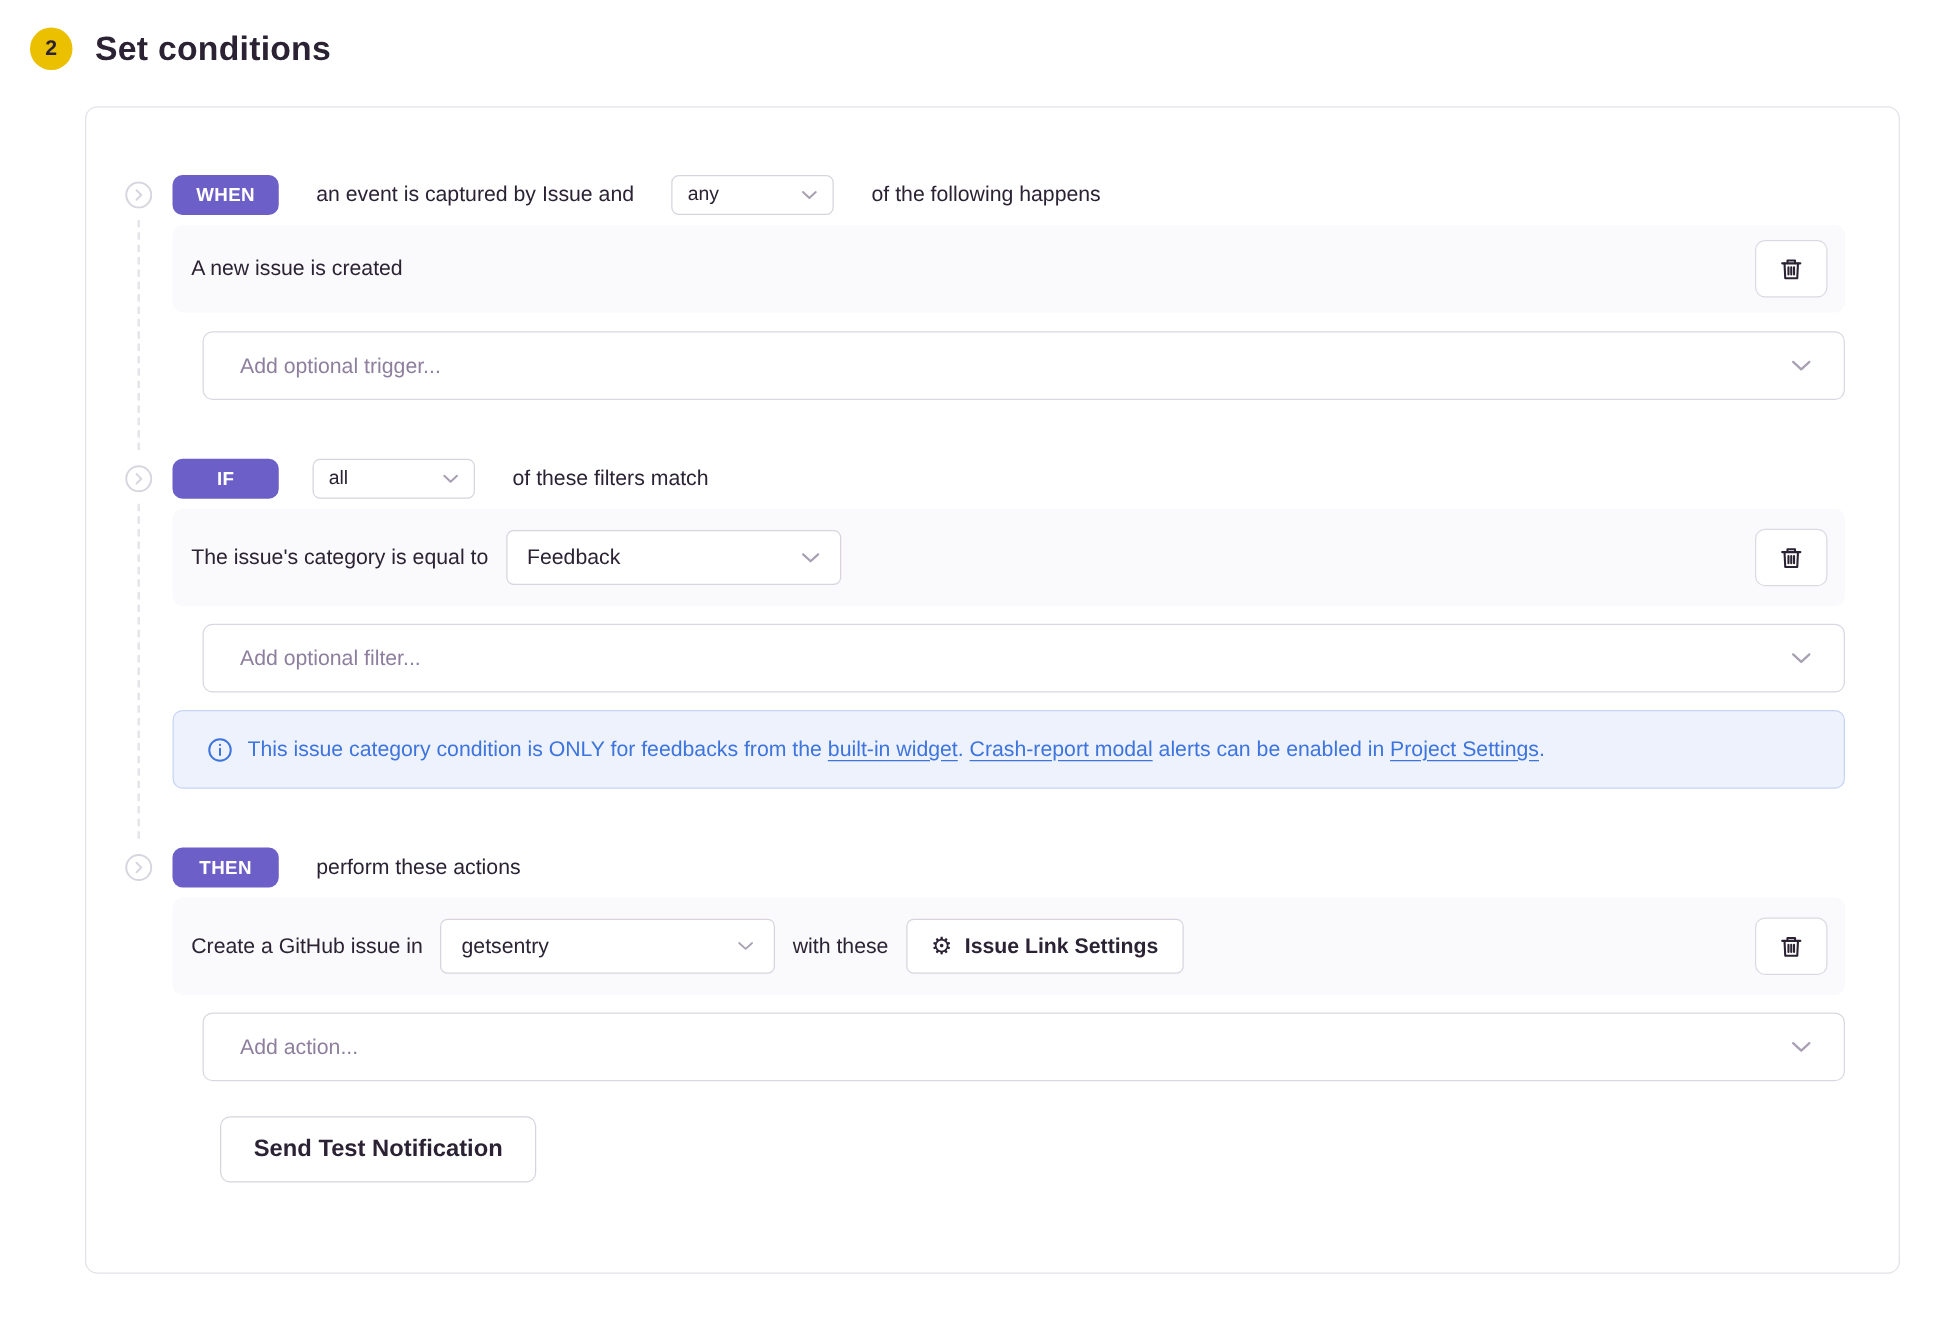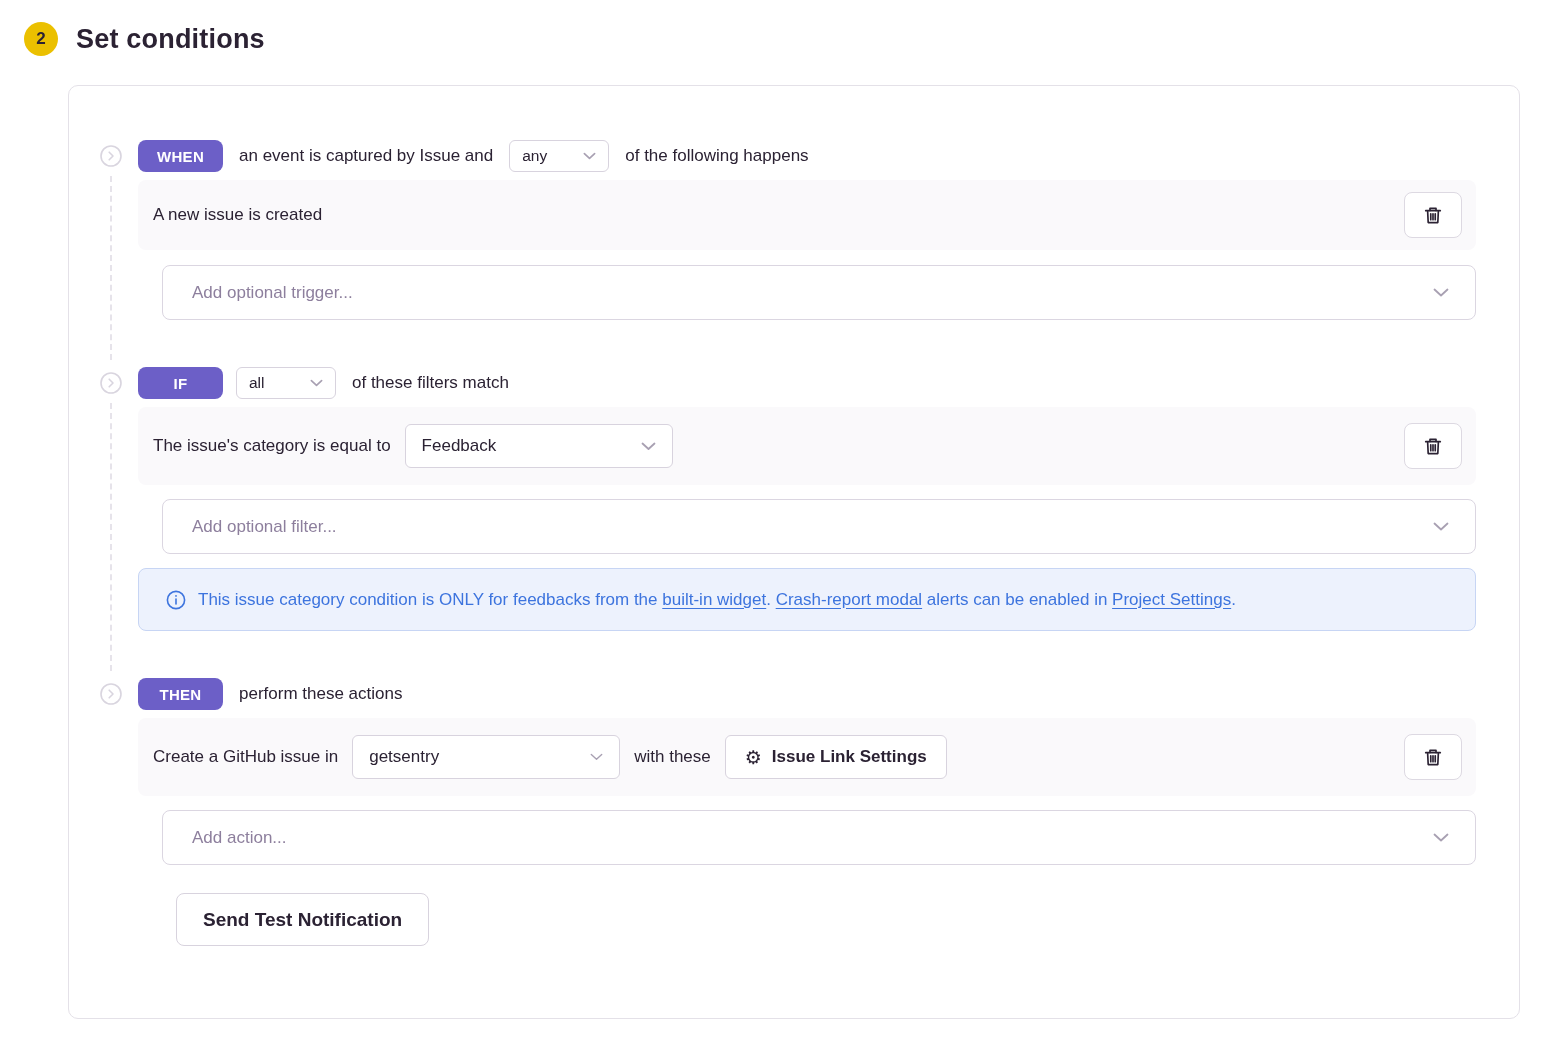--- a/index.html
+++ b/index.html
@@ -40,33 +40,33 @@
   .section{position:relative;padding-left:69px;}
   .section.gap-after{margin-bottom:47px;}
   .section.has-line::before{
     content:'';position:absolute;left:41px;top:36px;bottom:-40px;
     border-left:2px dashed #E6E3EA;
   }
   .chev-circle{
     position:absolute;left:31px;top:5px;width:22px;height:22px;color:#D9D5DF;
   }
   
-  .section-head{display:flex;align-items:center;gap:13px;margin-bottom:8px;min-height:32px;}
+  .section-head{display:flex;align-items:center;gap:27px;margin-bottom:8px;min-height:32px;}
   .badge{
     width:85px;height:32px;border-radius:8px;background:var(--purple);
     color:#fff;font-weight:700;font-size:15px;letter-spacing:.3px;
     display:flex;align-items:center;justify-content:center;flex:0 0 auto;
   }
   .head-text{font-size:17px;color:var(--ink);padding:0 3px;}
   .select{
     display:flex;align-items:center;justify-content:space-between;
     background:#fff;border:1px solid #D8D3DE;border-radius:6px;
     color:var(--ink);cursor:pointer;font-family:inherit;
   }
-  .select.sm{width:100px;height:32px;padding:0 12px;font-size:15.5px;}
+  .select.sm{width:130px;height:32px;padding:0 12px;font-size:15.5px;}
   .select.md{width:268px;height:44px;padding:0 16px;font-size:17px;}
   .select .chev{color:#A8A0B2;flex:0 0 auto;}
   
   .rule-row{
     background:var(--row-bg);border-radius:8px;
     display:flex;align-items:center;
     padding:0 14px;margin-bottom:15px;
   }
   .rule-row.h70{height:70px;}
   .rule-row.h78{height:78px;margin-bottom:14px;}

